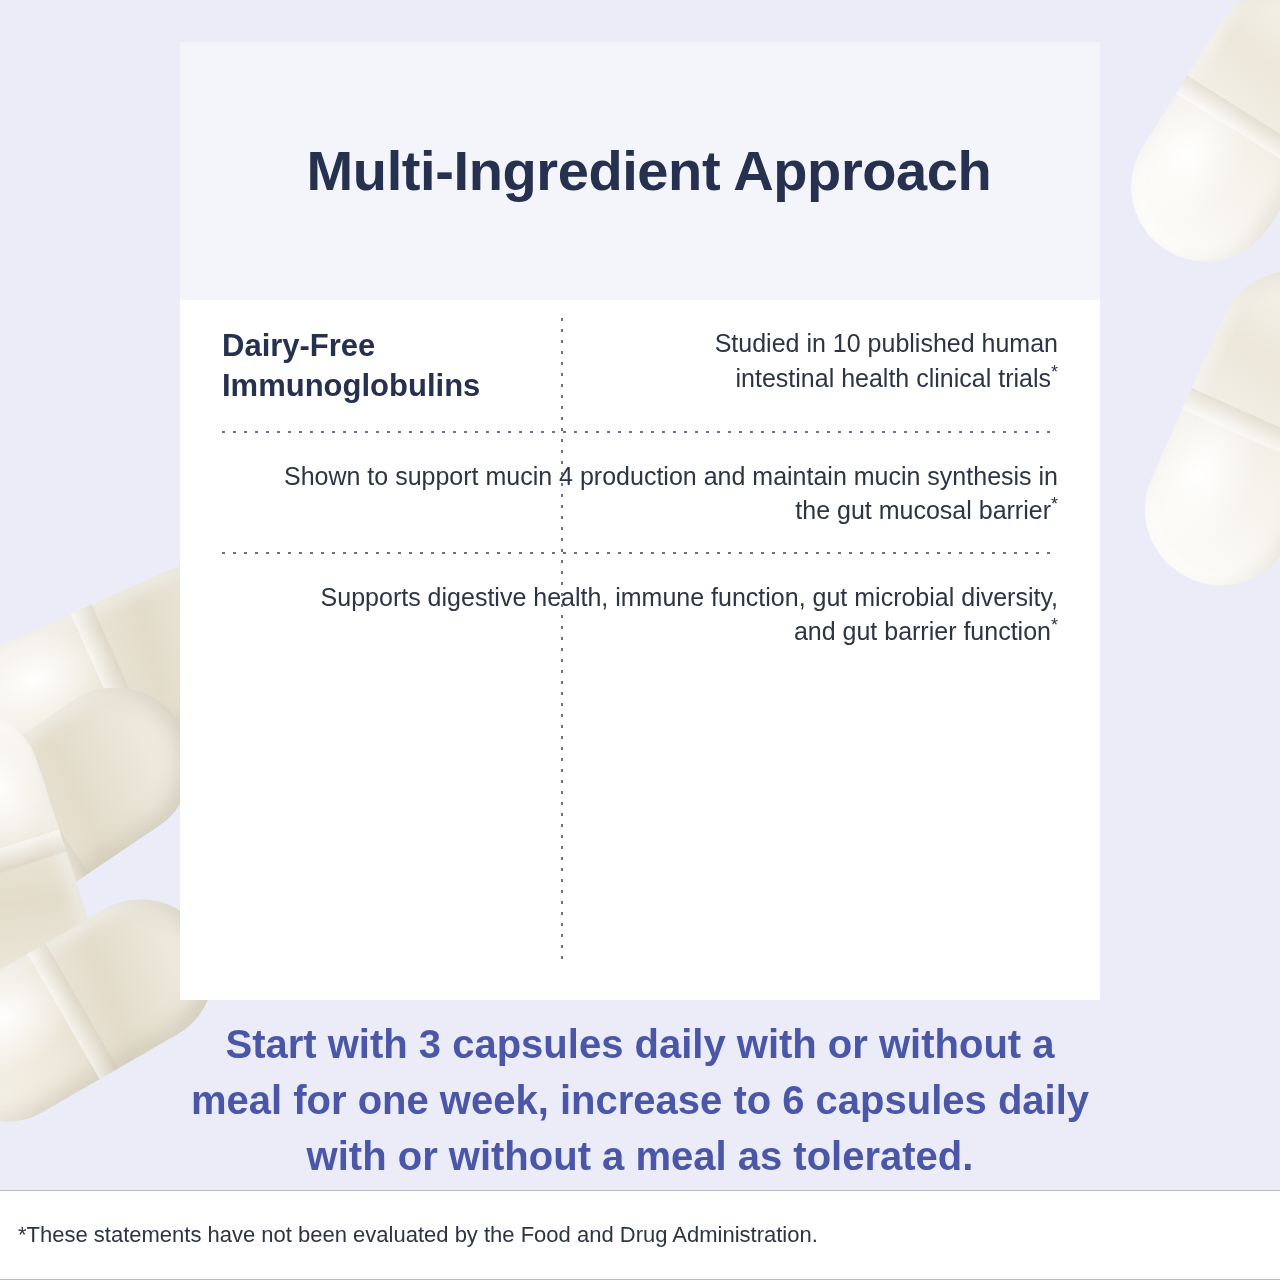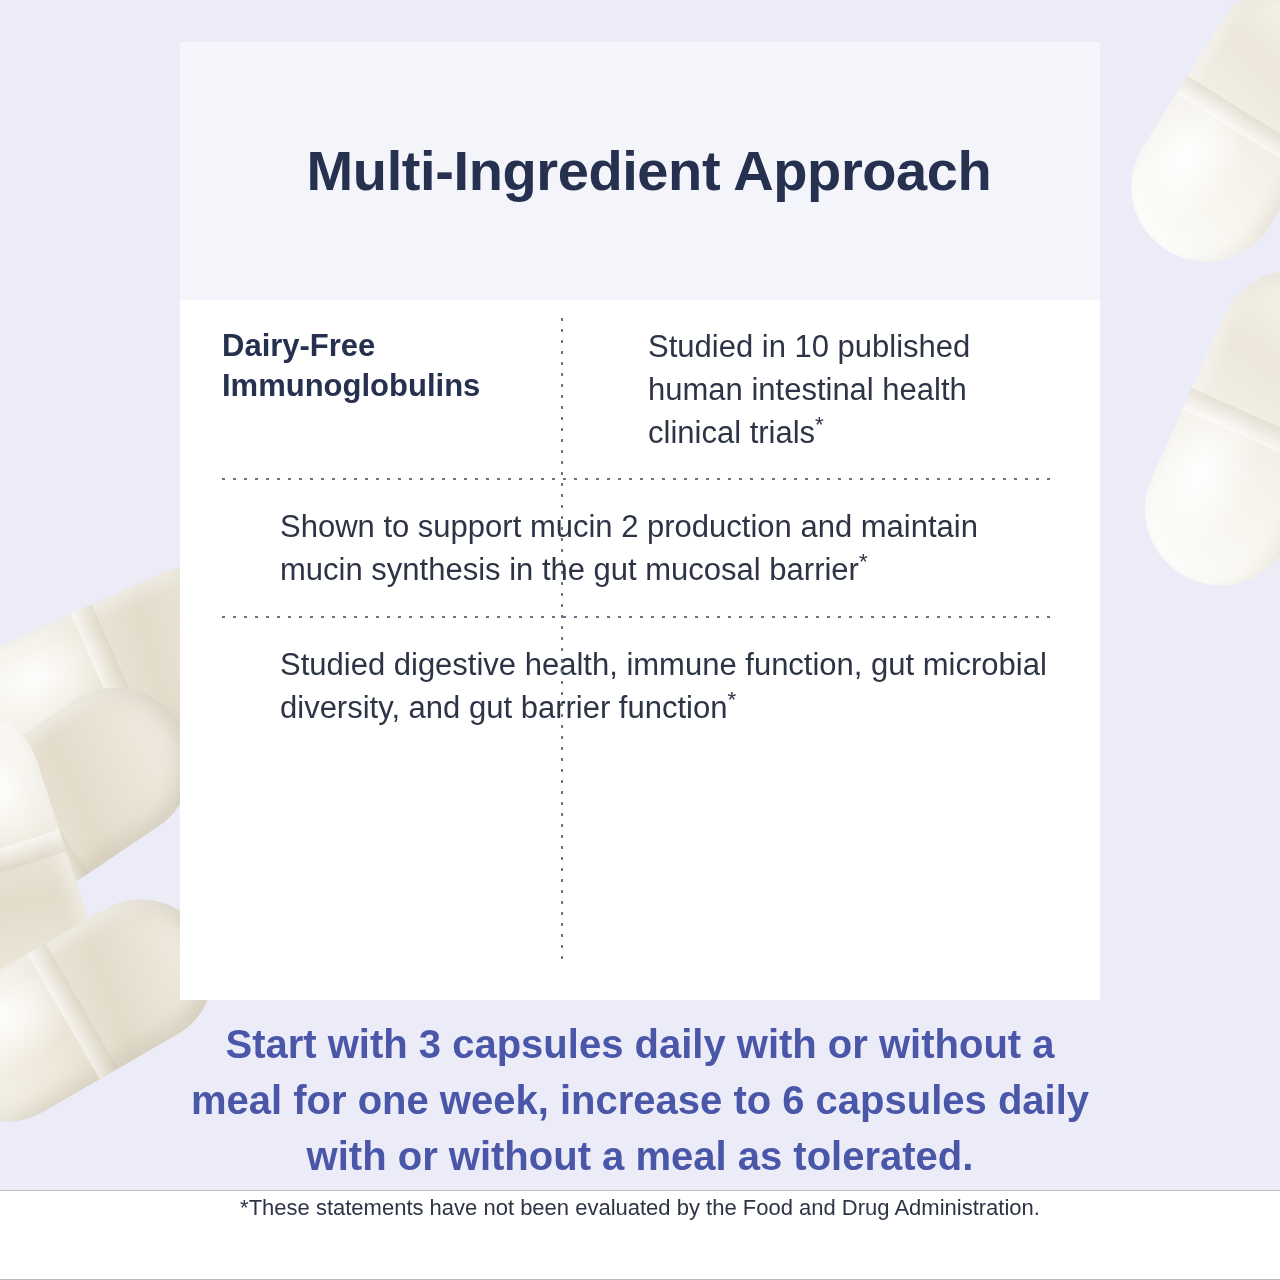--- a/index.html
+++ b/index.html
@@ -102,21 +102,20 @@
     height: 646px;
     background-image: linear-gradient(to bottom, #6b7280 0 3px, transparent 3px 11px);
     background-size: 2px 11px;
     background-repeat: repeat-y;
   }
 
   .row {
     display: flex;
     align-items: flex-start;
     padding: 26px 0 24px 0;
-    gap: 28px;
   }
 
   .row-sep {
     height: 2px;
     background-image: linear-gradient(to right, #6b7280 0 3px, transparent 3px 11px);
     background-size: 11px 2px;
     background-repeat: repeat-x;
   }
 
   .row-term {
@@ -125,24 +124,25 @@
     font-size: 31px;
     font-weight: 700;
     color: #26304f;
     line-height: 1.30;
     padding-right: 20px;
   }
 
   .row-desc {
     flex: 1;
     padding-left: 58px;
-    font-size: 31px;
+    font-size: 25px;
     font-weight: 400;
     color: #2d3445;
     line-height: 1.38;
+    text-align: right;
   }
 
   .asterisk {
     font-size: 0.72em;
     vertical-align: super;
     line-height: 0;
   }
 
   
   .dosage {
@@ -162,20 +162,21 @@
   .footer {
     position: absolute;
     left: 0;
     top: 1190px;
     width: 1280px;
     height: 90px;
     background: #ffffff;
     border-top: 1px solid #b9bcc4;
     border-bottom: 1px solid #b9bcc4;
     display: flex;
+    flex-direction: column;
     justify-content: center;
     padding: 0 18px;
     z-index: 4;
   }
 
   .footer-line {
     font-size: 22px;
     color: #2d3445;
     line-height: 1.52;
     text-align: left;
@@ -204,27 +205,27 @@
     <div class="v-divider"></div>
 
     <div class="row">
       <div class="row-term">Dairy-Free Immunoglobulins</div>
       <div class="row-desc"><span>Studied in 10 published human intestinal health clinical trials</span><span class="asterisk">*</span></div>
     </div>
 
     <div class="row-sep"></div>
 
     <div class="row">
-      <div class="row-desc"><span>Shown to support mucin 2 production and maintain mucin synthesis in the gut mucosal barrier</span><span class="asterisk">*</span></div>
+      <div class="row-desc"><span>Shown to support mucin 4 production and maintain mucin synthesis in the gut mucosal barrier</span><span class="asterisk">*</span></div>
     </div>
 
     <div class="row-sep"></div>
 
     <div class="row">
-      <div class="row-desc"><span>Studied digestive health, immune function, gut microbial diversity, and gut barrier function</span><span class="asterisk">*</span></div>
+      <div class="row-desc"><span>Supports digestive health, immune function, gut microbial diversity, and gut barrier function</span><span class="asterisk">*</span></div>
     </div>
 
   </div>
 </div>
 
 <div class="dosage">Start with 3 capsules daily with or without a meal for one week, increase to 6 capsules daily with or without a meal as tolerated.</div>
 
 <div class="footer">
   <div class="footer-line">*These statements have not been evaluated by the Food and Drug Administration.</div>
 </div>

